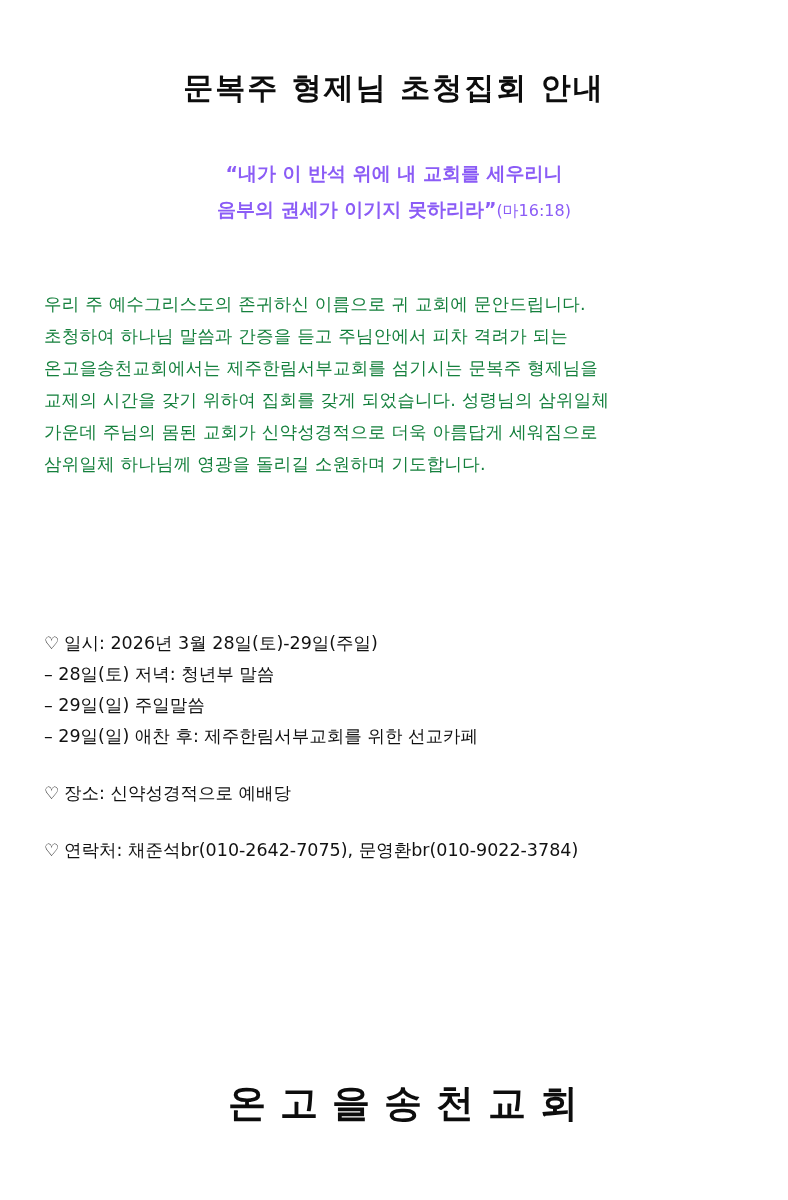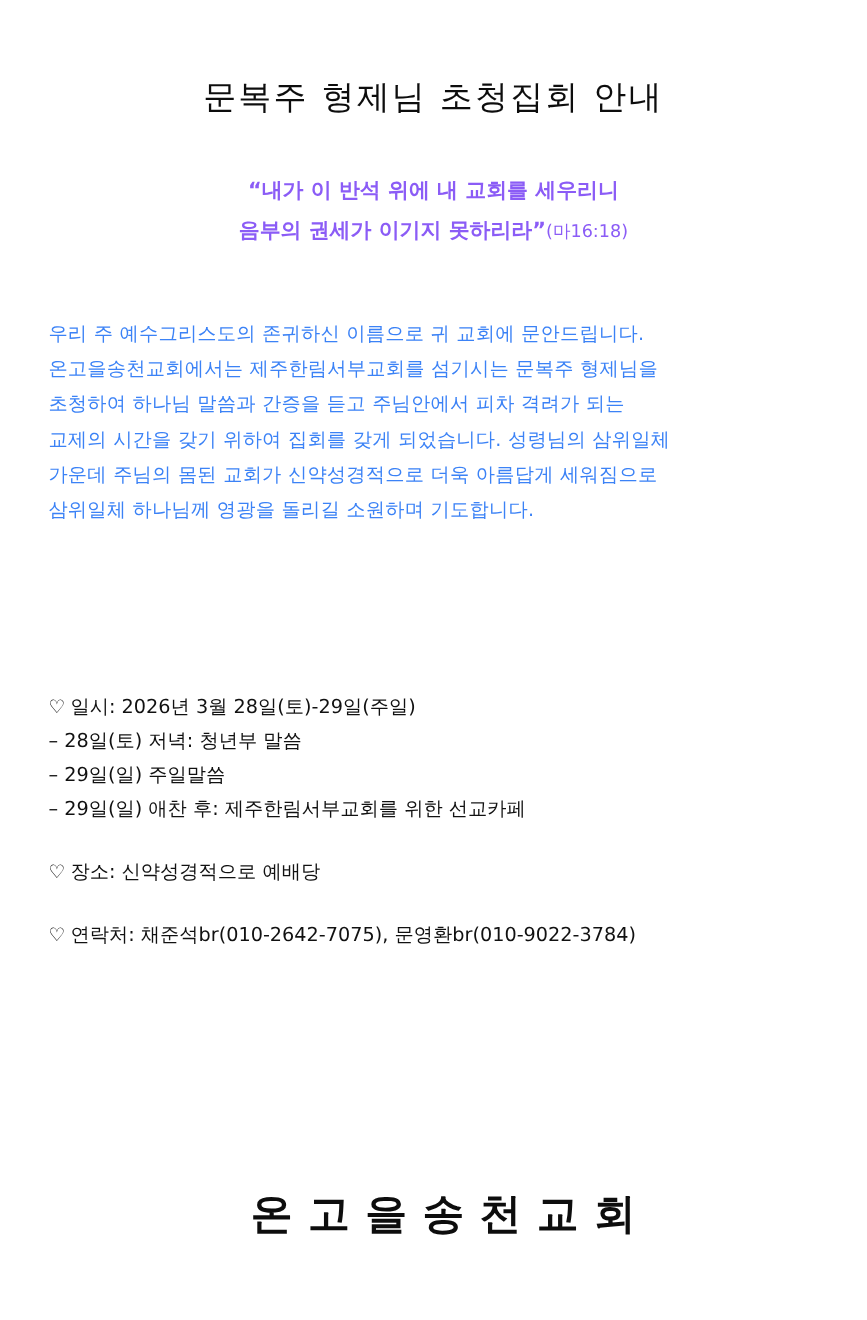--- a/index.html
+++ b/index.html
@@ -23,21 +23,21 @@
   }
 
   
   .doc-title {
     position: absolute;
     top: 68px;
     left: 0;
     width: 788px;
     text-align: center;
     font-size: 30px;
-    font-weight: normal;
+    font-weight: bold;
     letter-spacing: 2px;
     color: #0d0d0d;
     white-space: nowrap;
   }
 
   
   .scripture {
     position: absolute;
     top: 155px;
     left: 0;
@@ -54,21 +54,21 @@
   }
 
   
   .body-text {
     position: absolute;
     top: 288px;
     left: 44px;
     width: 706px;
     font-size: 17.5px;
     line-height: 32px;
-    color: #3b82f6;
+    color: #15803d;
     letter-spacing: 0.2px;
   }
   .body-text .ln {
     display: block;
     white-space: nowrap;
   }
 
   
   .details {
     position: absolute;
@@ -117,22 +117,22 @@
 
   <div class="scripture">
     <div>“내가 이 반석 위에 내 교회를 세우리니</div>
     <div>
       <span>음부의 권세가 이기지 못하리라”</span><span class="ref">(마16:18)</span>
     </div>
   </div>
 
   <div class="body-text">
     <span class="ln">우리 주 예수그리스도의 존귀하신 이름으로 귀 교회에 문안드립니다.</span>
+    <span class="ln">초청하여 하나님 말씀과 간증을 듣고 주님안에서 피차 격려가 되는</span>
     <span class="ln">온고을송천교회에서는 제주한림서부교회를 섬기시는 문복주 형제님을</span>
-    <span class="ln">초청하여 하나님 말씀과 간증을 듣고 주님안에서 피차 격려가 되는</span>
     <span class="ln">교제의 시간을 갖기 위하여 집회를 갖게 되었습니다. 성령님의 삼위일체</span>
     <span class="ln">가운데 주님의 몸된 교회가 신약성경적으로 더욱 아름답게 세워짐으로</span>
     <span class="ln">삼위일체 하나님께 영광을 돌리길 소원하며 기도합니다.</span>
   </div>
 
   <div class="details">
 
     <span class="detail-row">
       <span class="bullet-heart">♡</span><span>일시:</span>&nbsp;<span>2026년 3월 28일(토)-29일(주일)</span>
     </span>

